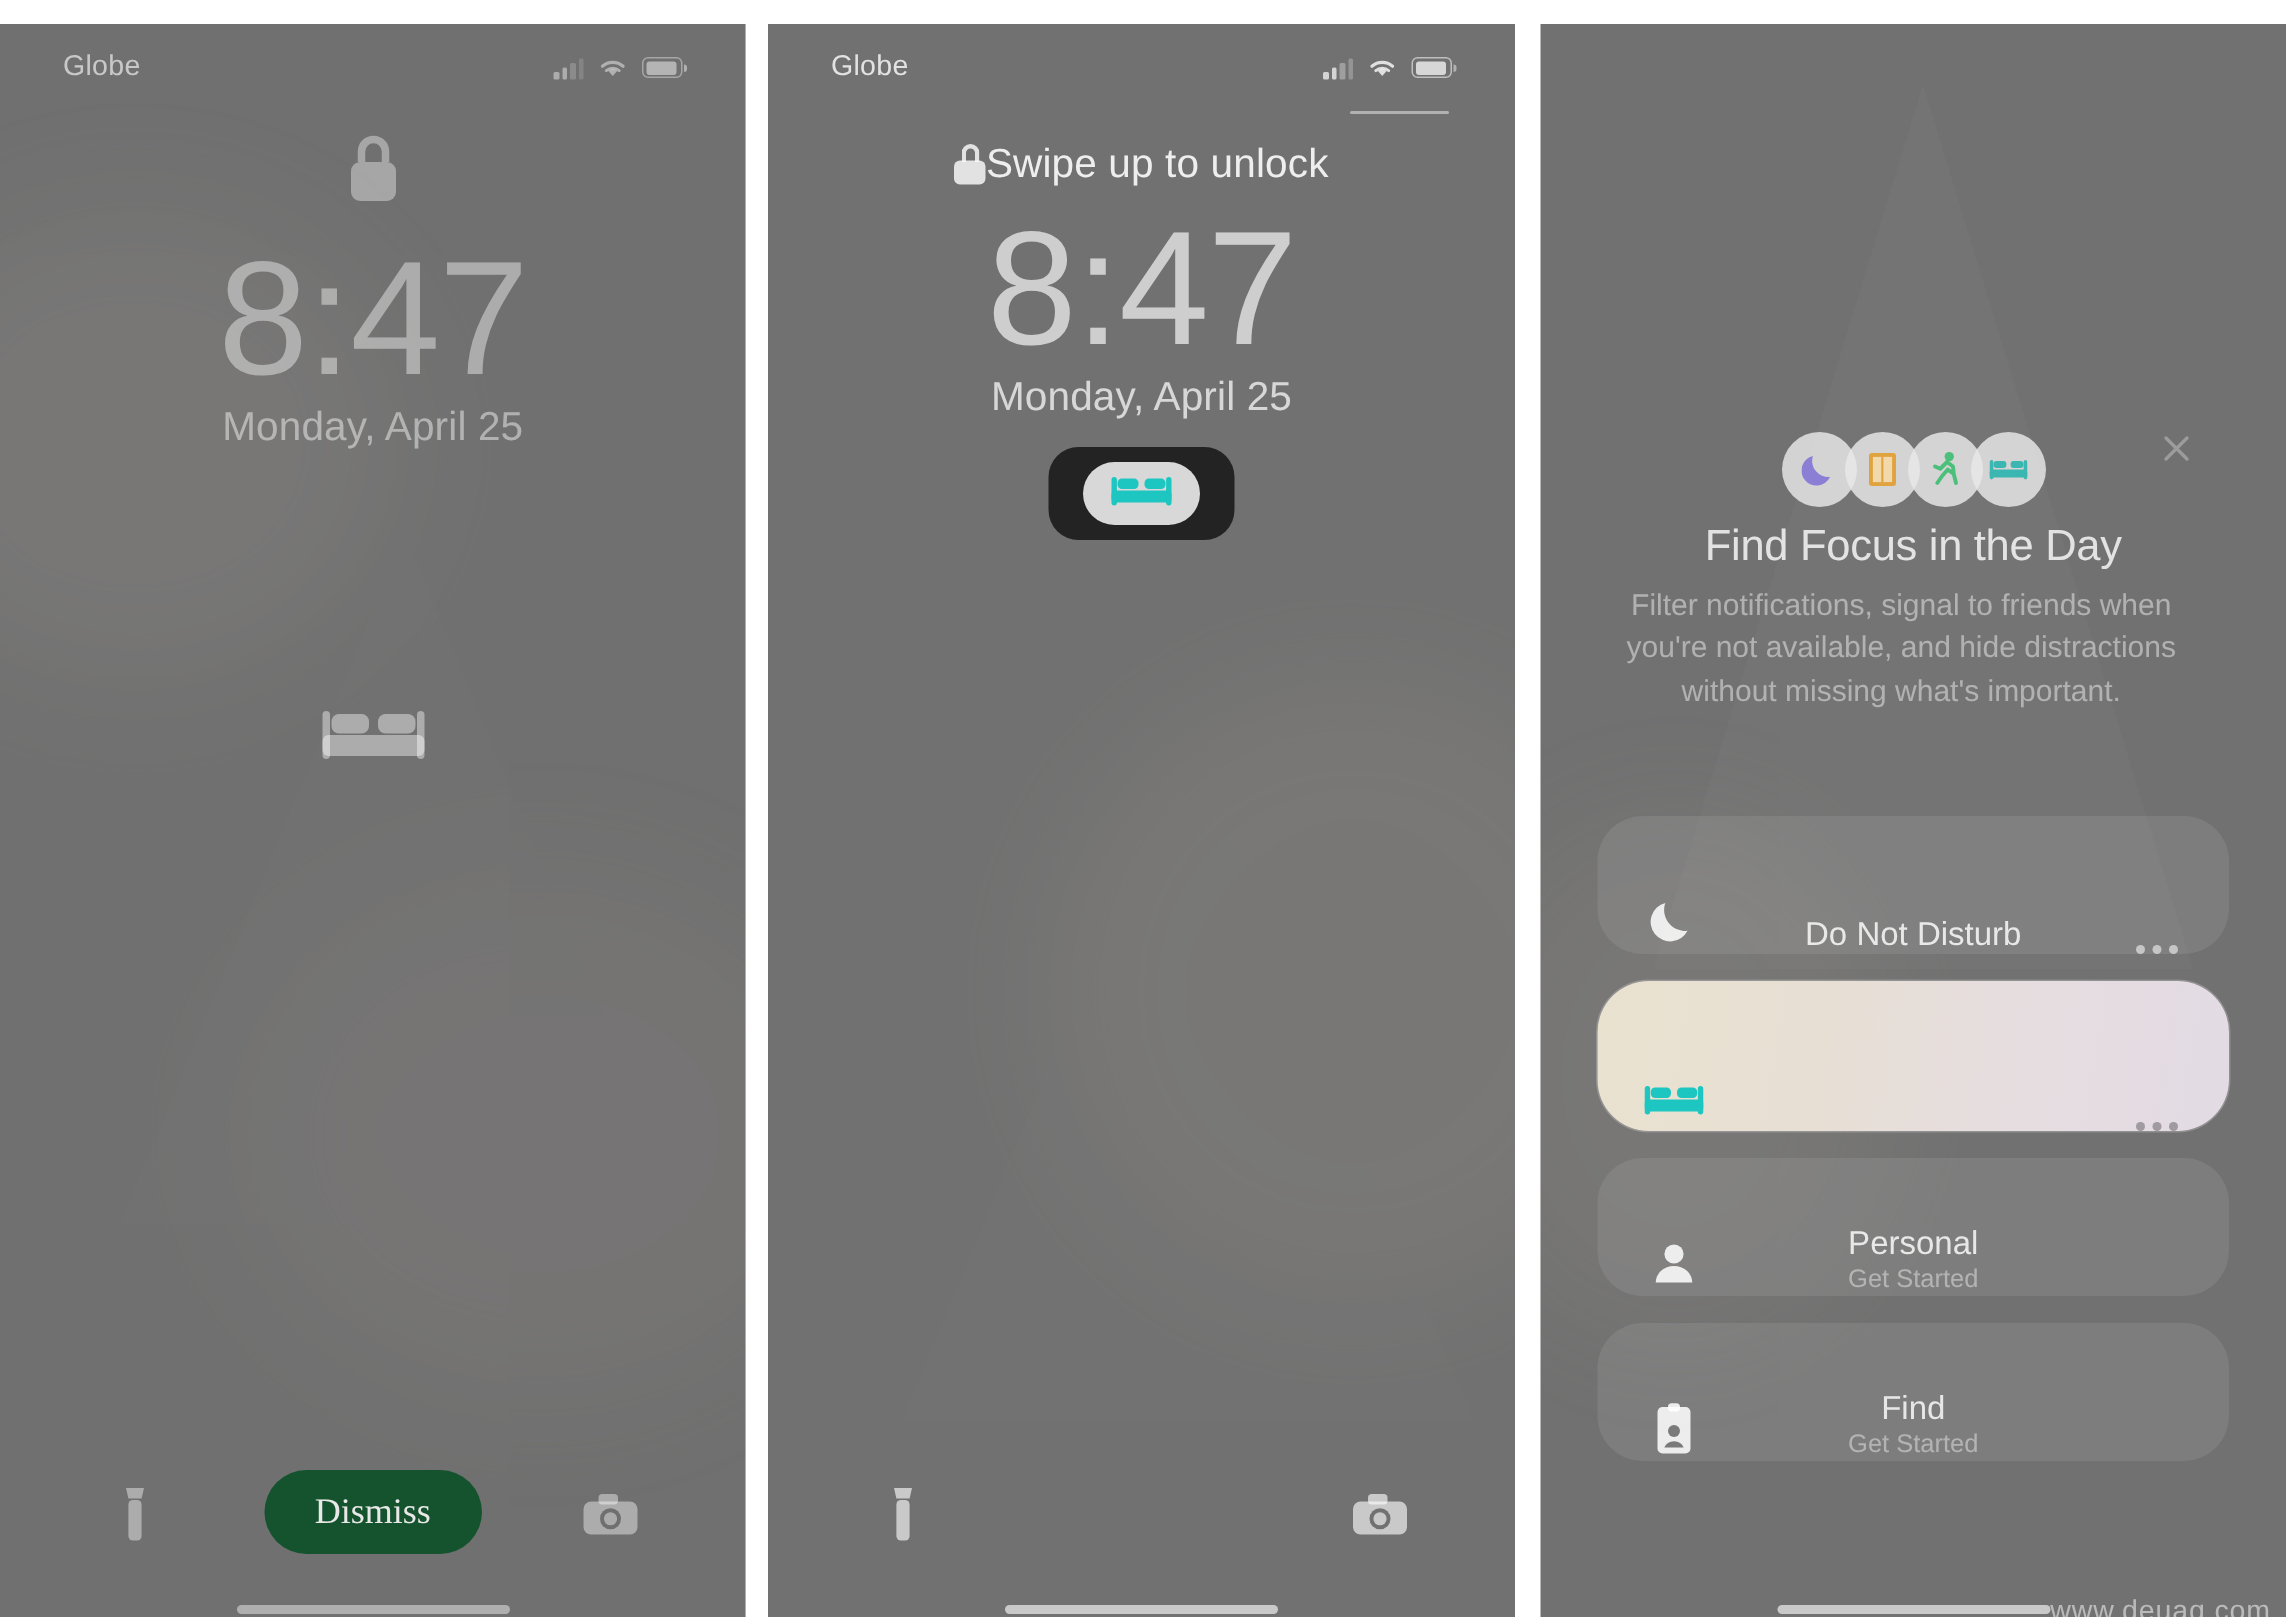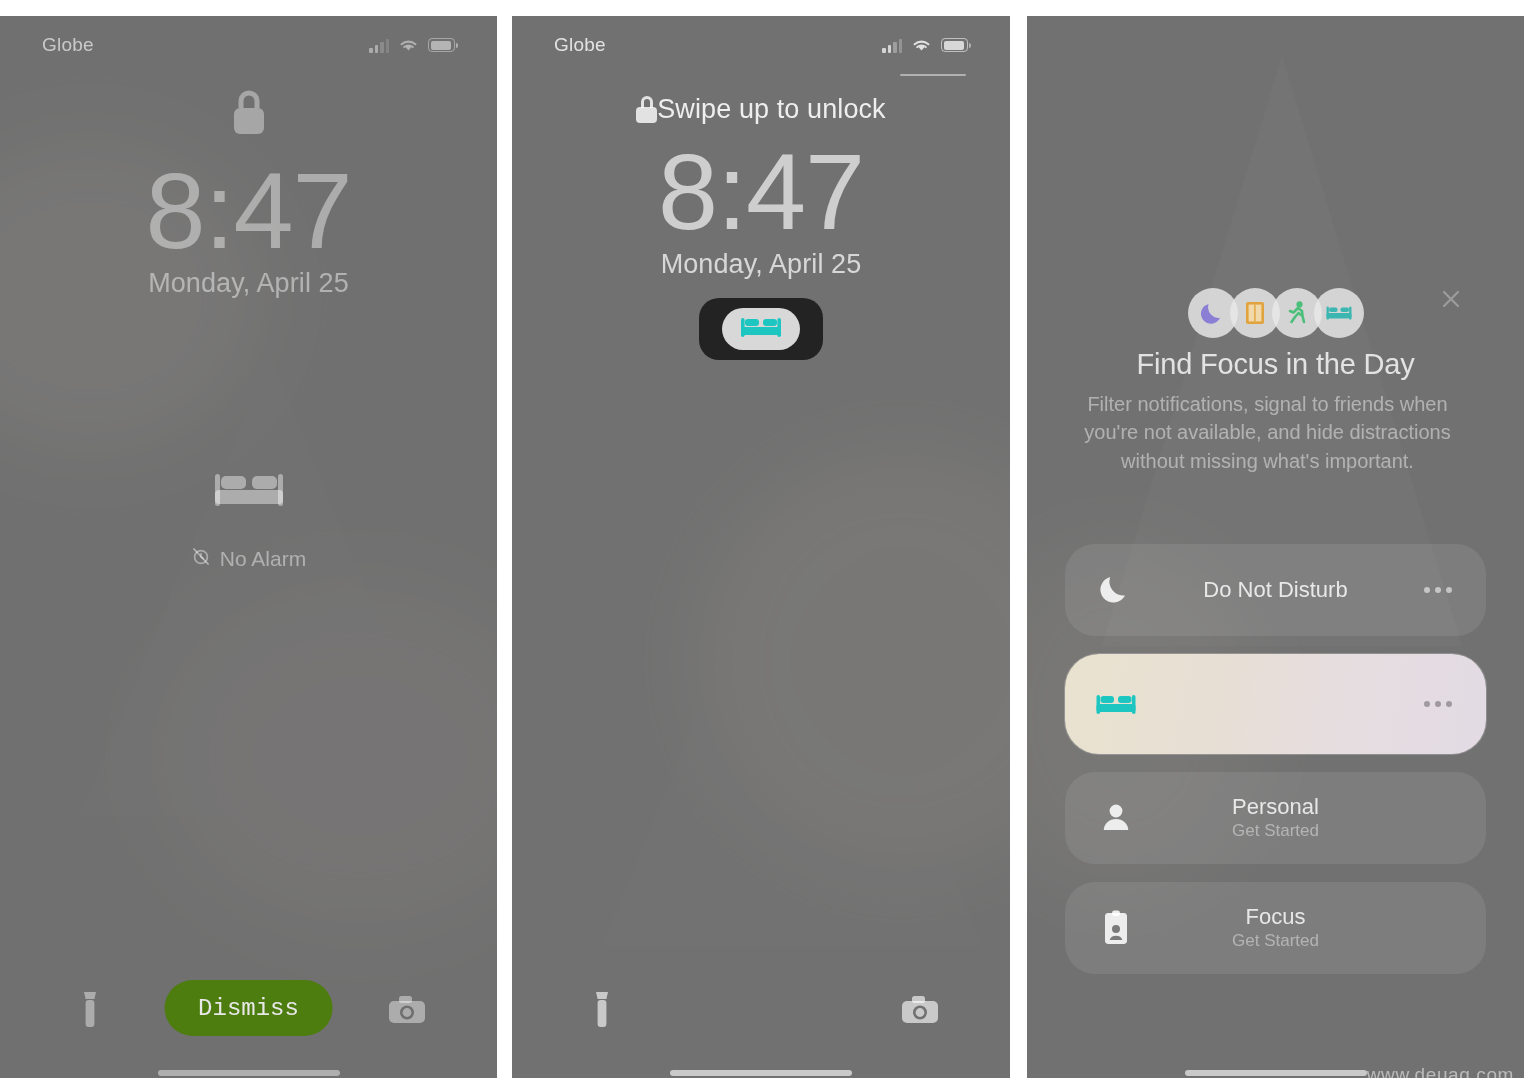--- a/index.html
+++ b/index.html
@@ -277,28 +277,28 @@
     justify-content: center;
   }
   .shortcut.left  { left: 68px; }
   .shortcut.right { right: 68px; }
 
   .dismiss-btn {
     position: absolute;
     left: 50%;
     transform: translateX(-50%);
     bottom: 58px;
-    background: #4d7c0f;
+    background: #14532d;
     color: #e8e8e8;
     border: none;
     border-radius: 28px;
     padding: 4px 34px;
     height: 56px;
     font-size: 24px;
-    font-family: Liberation Mono, monospace;
+    font-family: Liberation Serif, serif;
     cursor: pointer;
   }
 
   .home-indicator {
     position: absolute;
     left: 50%;
     transform: translateX(-50%);
     bottom: 18px;
     width: 182px;
     height: 6px;
@@ -377,21 +377,21 @@
     top: 528px;
     left: 38px;
     right: 38px;
   }
   .focus-row {
     position: relative;
     height: 92px;
     border-radius: 30px;
     background: rgba(255,255,255,0.085);
     display: flex;
-    align-items: center;
+    align-items: flex-end;
     margin-bottom: 18px;
     cursor: pointer;
   }
   .focus-row .row-icon {
     position: absolute;
     left: 30px;
     width: 42px;
     height: 42px;
     display: flex;
     align-items: center;
@@ -499,30 +499,20 @@
 
     <div class="sleep-block">
       <div class="bed-big">
         <svg width="76" height="50" viewBox="0 0 76 50">
           <rect x="4" y="26" width="68" height="14" rx="4" fill="rgba(255,255,255,0.42)"></rect>
           <rect x="10" y="12" width="25" height="13" rx="5" fill="rgba(255,255,255,0.42)"></rect>
           <rect x="41" y="12" width="25" height="13" rx="5" fill="rgba(255,255,255,0.42)"></rect>
           <rect x="4" y="10" width="5" height="32" rx="2.5" fill="rgba(255,255,255,0.42)"></rect>
           <rect x="67" y="10" width="5" height="32" rx="2.5" fill="rgba(255,255,255,0.42)"></rect>
         </svg>
-      </div>
-      <div class="alarm-status">
-        <span>
-          <svg width="20" height="20" viewBox="0 0 20 20">
-            <circle cx="10" cy="11" r="6.4" stroke="rgba(255,255,255,0.42)" stroke-width="1.7" fill="none"></circle>
-            <path d="M10 7.6 V11 L12.3 12.6" stroke="rgba(255,255,255,0.42)" stroke-width="1.6" fill="none" stroke-linecap="round"></path>
-            <path d="M3 3 L17 18" stroke="rgba(255,255,255,0.46)" stroke-width="1.8" stroke-linecap="round"></path>
-          </svg>
-        </span>
-        <span>No Alarm</span>
       </div>
     </div>
 
     <div class="bottom-bar">
       <div class="shortcut left">
         <svg width="22" height="42" viewBox="0 0 22 42">
           <path d="M5 3 h12 l-1.6 7 h-8.8 Z" fill="rgba(255,255,255,0.42)"></path>
           <rect x="6.6" y="11" width="8.8" height="27" rx="3" fill="rgba(255,255,255,0.42)"></rect>
         </svg>
       </div>
@@ -714,21 +704,21 @@
         <div class="focus-row">
           <span class="row-icon">
             <svg width="30" height="38" viewBox="0 0 30 38">
               <rect x="4" y="4" width="22" height="31" rx="3.4" fill="rgba(255,255,255,0.86)"></rect>
               <rect x="11" y="1.5" width="8" height="5.5" rx="2.4" fill="rgba(255,255,255,0.86)"></rect>
               <circle cx="15" cy="20" r="4" fill="#7a7a7a"></circle>
               <path d="M8.6 31 a6.6 5.6 0 0 1 12.8 0 Z" fill="#7a7a7a"></path>
             </svg>
           </span>
           <div class="row-labels">
-            <div class="row-title">Focus</div>
+            <div class="row-title">Find</div>
             <div class="row-sub">Get Started</div>
           </div>
         </div>
 
       </div>
 
       <div class="home-indicator"></div>
     </div>
   </div>
 

